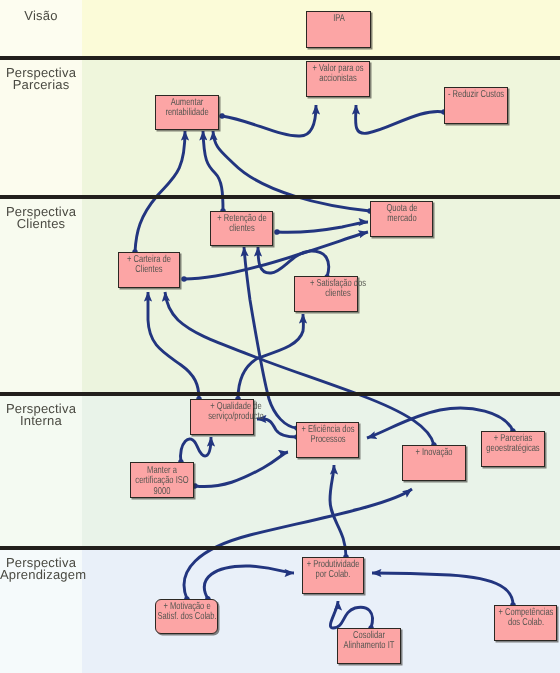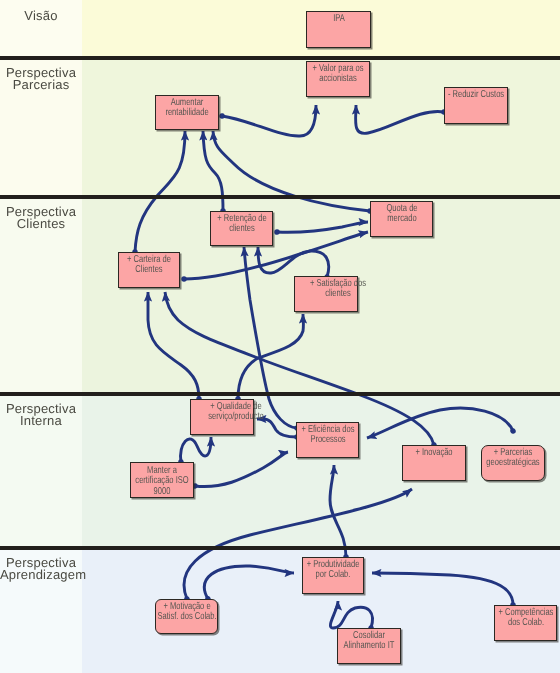--- a/index.html
+++ b/index.html
@@ -147,21 +147,21 @@
           <div>Manter a</div>
           <div>certificação ISO</div>
           <div>9000</div>
         </div>
       </div>
       <div class="node" style="left: 402px; top: 445px; width: 64px; height: 36px;">
         <div class="lines">
           <div>+ Inovação</div>
         </div>
       </div>
-      <div class="node" style="left: 481px; top: 445px; width: 64px; height: 36px; border-radius: 7px;">
+      <div class="node" style="left: 481px; top: 431px; width: 64px; height: 36px;">
         <div class="lines">
           <div>+ Parcerias</div>
           <div>geoestratégicas</div>
         </div>
       </div>
       <div class="node" style="left: 302px; top: 557px; width: 62px; height: 37px;">
         <div class="lines">
           <div>+ Produtividade</div>
           <div>por Colab.</div>
         </div>

